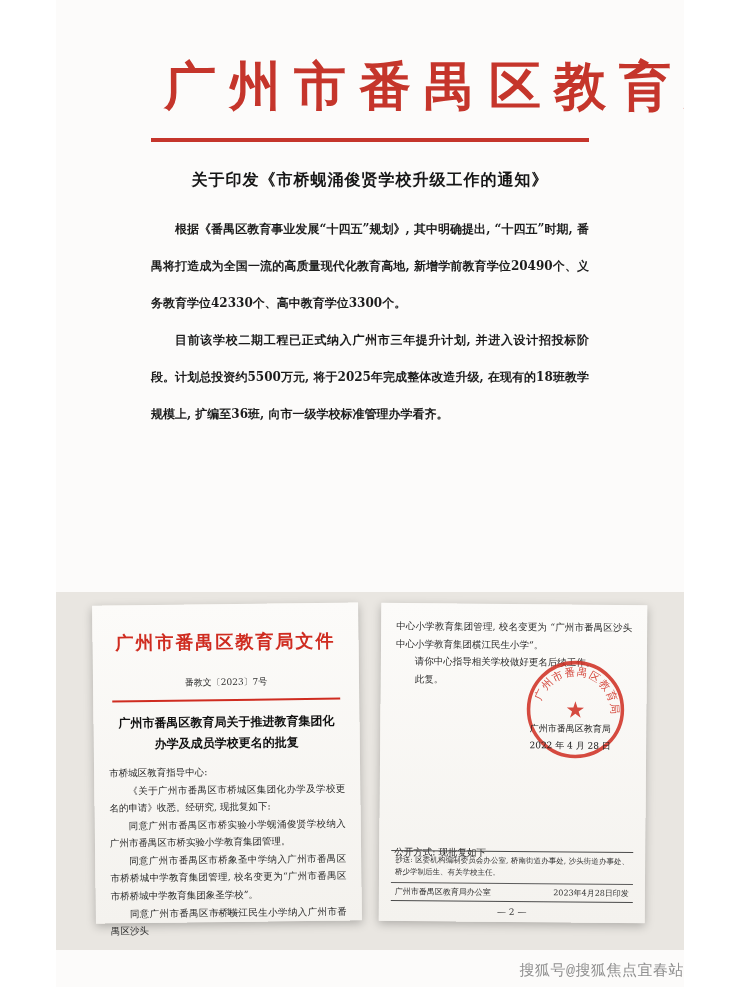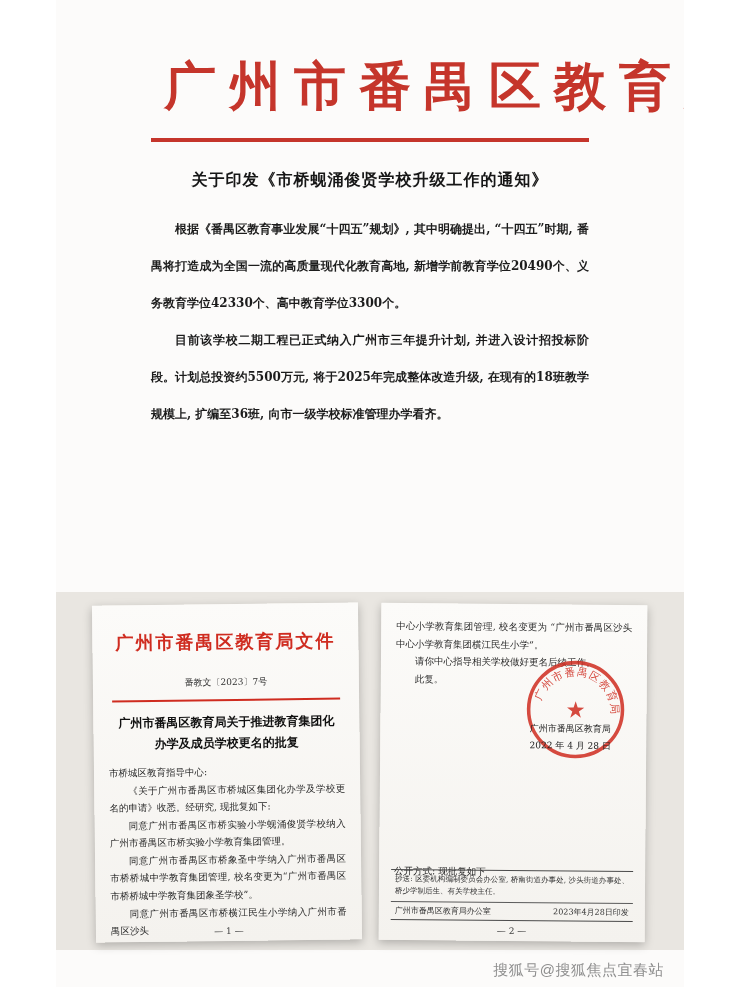--- a/index.html
+++ b/index.html
@@ -15,21 +15,21 @@
                   letter-spacing:13px; text-indent:13px; white-space:nowrap; }
   .red-rule { height:4px; background:#c5352b; margin-top:16px; }
   .notice-title { margin-top:28px; font-size:16px; font-weight:700; color:#161616;
                   text-align:center; letter-spacing:1px; white-space:nowrap; }
   .notice-body { margin-top:20px; }
   .body-para { font-size:12px; line-height:37px; font-weight:600; color:#1c1c1c;
                text-align:justify; text-indent:2em; }
 
   
   .scan-area { height:358px; background:#e9e6e1; display:flex; gap:20px;
-               padding:12px 38px 9px; }
+               padding:12px 38px 28px; }
   .sub-page { position:relative; flex:1 1 0;
               background:linear-gradient(180deg,#fcfbf9,#f4f2ee);
               box-shadow:0 3px 10px rgba(0,0,0,.25); padding:14px 15px; color:#222; }
   .left-page  { transform:rotate(-0.7deg); }
   .right-page { transform:rotate(0.5deg); }
 
   .masthead { margin-top:12px; text-align:center; color:#cf2c20; font-size:18px;
               font-weight:700; letter-spacing:2px; white-space:nowrap; }
   .doc-no { margin-top:22px; text-align:center; font-size:9px; color:#333; }
   .thin-red-rule { height:2px; background:#cf2c20; margin:10px 4px 11px; }
@@ -45,23 +45,23 @@
   .sign-block { position:absolute; top:116px; right:14px; width:124px;
                 text-align:center; font-size:9px; line-height:1.9; color:#222; }
   .publicity { position:absolute; left:15px; bottom:62px; font-size:9.5px; color:#222; }
   .footer-box { position:absolute; left:12px; right:12px; bottom:20px;
                 border-top:1.5px solid #4a4a4a; border-bottom:1.5px solid #4a4a4a; }
   .footer-row1 { padding:3px 4px; font-size:7.5px; line-height:1.7;
                  border-bottom:1px solid #5a5a5a; color:#333; text-align:justify; }
   .footer-row2 { display:flex; justify-content:space-between; padding:3px 4px;
                  font-size:8px; color:#333; }
 
-  .watermark { position:absolute; right:20px; bottom:7px; font-size:15px; color:#8f8f8f;
+  .watermark { position:absolute; right:0; bottom:7px; font-size:15px; color:#8f8f8f;
                letter-spacing:.5px;
-               font-family:Liberation Sans, sans-serif; }
+               font-family:Liberation Mono, monospace; }
 </style>
 </head>
 <body>
 
 <div class="canvas">
 
   <section class="main-doc">
     <h1 class="agency-title">广州市番禺区教育局</h1>
     <div class="red-rule"></div>
     <h2 class="notice-title">关于印发《市桥蚬涌俊贤学校升级工作的通知》</h2>

